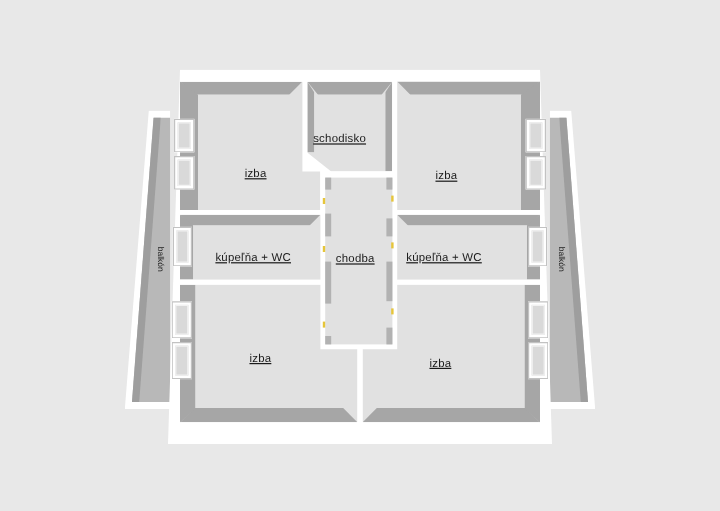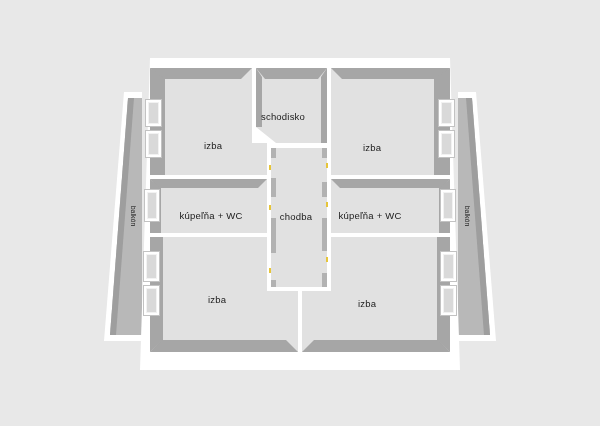--- a/index.html
+++ b/index.html
@@ -11,20 +11,21 @@
   .sliver{background:#b2b2b2;}
   .wallwhite{background:#ffffff;}
   .lbl{
     position:absolute;
     font-size:9.5px;
     color:#1a1a1a;
     letter-spacing:0.2px;
     transform:translate(-50%,-50%);
     white-space:nowrap;
     z-index:30;
+    text-decoration:underline;
   }
   .balcony-label{
     position:absolute;
     font-size:7px;
     color:#222222;
     white-space:nowrap;
     transform:translate(-50%,-50%) rotate(90deg);
     z-index:31;
   }
   .window{

